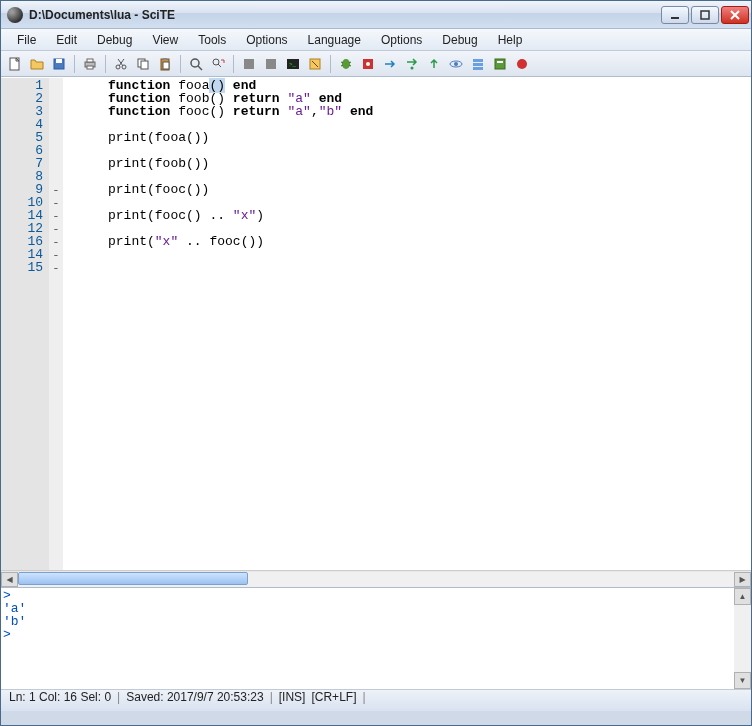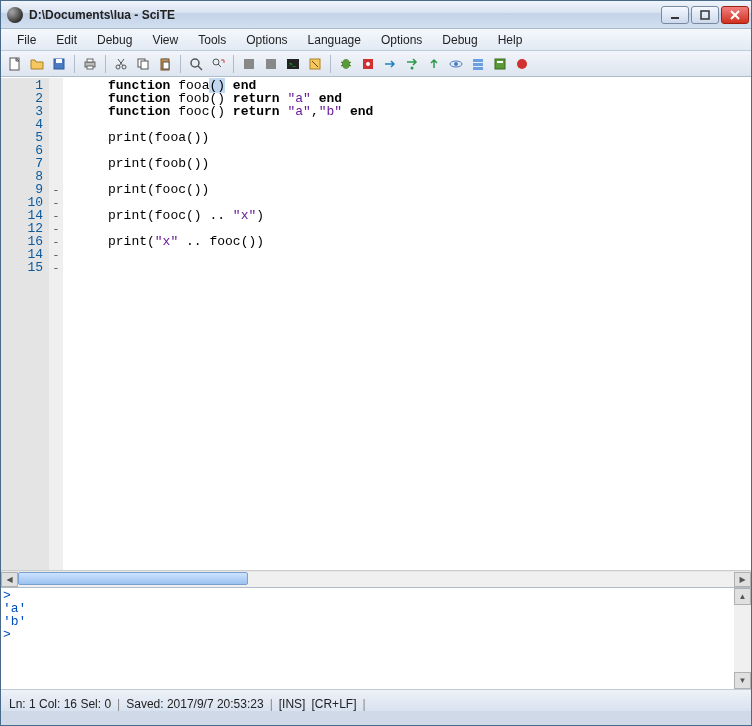--- a/index.html
+++ b/index.html
@@ -139,21 +139,21 @@
   .output .prompt { color: #0050c0; }
   .output .str { color: #0050c0; }
   .vscroll { width: 17px; background: #e8e8e8; display:flex;flex-direction:column; }
   .vs-btn { height: 17px; background: #e0e0e0; border:1px solid #b0b0b0;display:flex;align-items:center;justify-content:center;font-size:8px;color:#555;cursor:pointer; }
   .vs-track { flex:1; background:#f0f0f0; }
   .statusbar {
     height: 22px;
     background: linear-gradient(to bottom, #eef2f8, #d8e2f0);
     border-top: 1px solid #c0cad8;
     display: flex;
-    align-items: flex-end;
+    align-items: flex-start;
     padding: 0 8px;
     font-size: 12px;
     color: #222;
     gap: 6px;
   }
   .statusbar .sep { color: #888; }
 </style>
 </head>
 <body>
 

